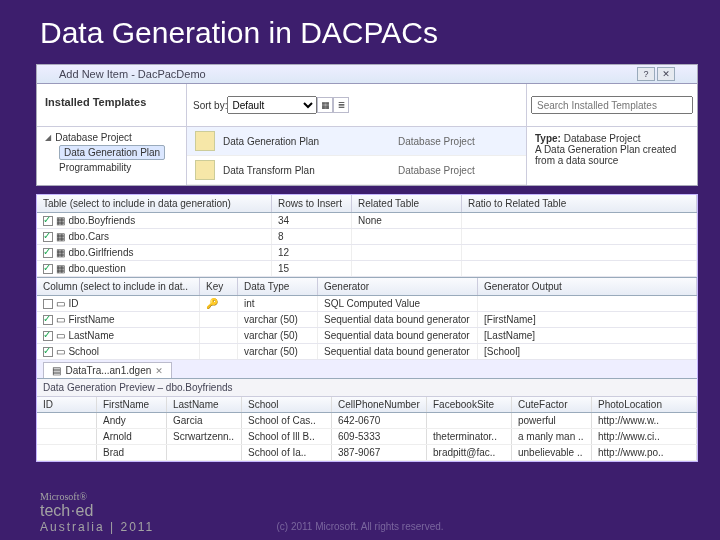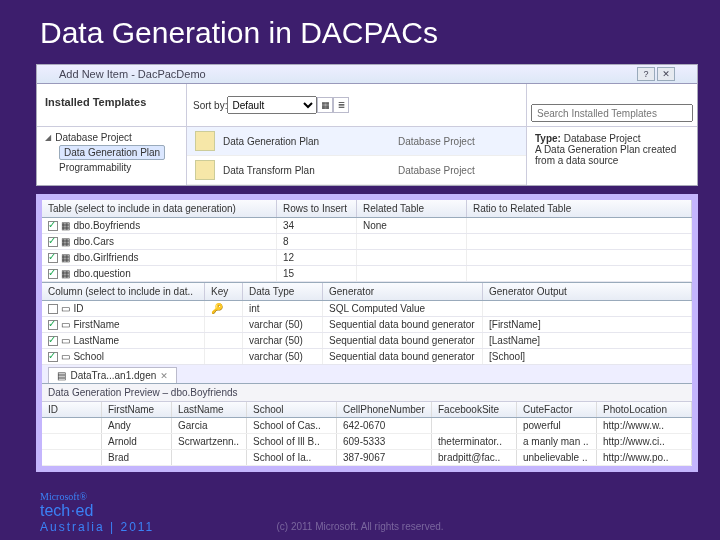--- a/index.html
+++ b/index.html
@@ -11,50 +11,50 @@
 .titlebar .caption-btn{width:18px;height:14px;background:#e6eaf0;border:1px solid #9ab;margin-left:2px;font-size:9px;line-height:12px;text-align:center;color:#445}
 .templates-row{display:flex;border-bottom:1px solid #ccd}
 .installed{width:150px;padding:12px 8px;border-right:1px solid #ccd}
 .installed-hd{font-weight:700;font-size:11px;margin-bottom:6px}
 .tree-line{display:flex;align-items:center;gap:4px;font-size:10px;padding:1px 0}
 .tree-caret{font-size:8px;color:#666}
 .sel{background:#dbe7ff;border:1px solid #9ab;padding:1px 4px;border-radius:2px}
 .sortbar{flex:1;display:flex;align-items:center;gap:0;padding:4px 6px;border-right:1px solid #ccd}
 .sortbar select{font-size:10px;height:18px;width:90px}
 .view-btn{width:16px;height:16px;border:1px solid #bbc;display:flex;align-items:center;justify-content:center;font-size:9px}
-.search-area{width:170px;padding:4px;display:flex;align-items:flex-end}
+.search-area{width:170px;padding:4px;display:flex;align-items:center}
 .search-area input{width:100%;height:18px;font-size:10px;padding:0 18px 0 4px}
 .template-body{display:flex}
 .template-sidebar{width:150px;border-right:1px solid #ccd;padding:4px 8px}
 .template-list{flex:1;border-right:1px solid #ccd}
 .template-item{display:flex;align-items:center;padding:4px 8px;border-bottom:1px solid #eee}
 .template-item.sel-item{background:#eef3ff}
 .template-icon{width:20px;height:20px;background:#f6e7a8;border:1px solid #cc9;margin-right:8px}
 .template-name{flex:1}
 .template-cat{color:#666;width:120px;font-size:10px}
 .template-desc{width:170px;padding:6px 8px;font-size:10px;color:#333}
-.grid-panel{background:#fff;margin:0 22px 0 36px;border:6px solid #c4b5fd;font-size:10px;color:#333}
+.grid-panel{background:#fff;margin:0 22px 0 36px;border:1px solid #c4b5fd;font-size:10px;color:#333}
 .grid-hd{display:flex;background:linear-gradient(#fafbfe,#e7ecf5);border-bottom:1px solid #9ab}
 .grid-hd>div{padding:3px 6px;border-right:1px solid #ccd}
 .grid-row{display:flex;border-bottom:1px solid #e6e6ee}
 .grid-row>div{padding:2px 6px;border-right:1px solid #eee;display:flex;align-items:center;gap:3px}
 .cb{width:10px;height:10px;border:1px solid #888;display:inline-block;background:#fff;position:relative}
 .cb.on::after{content:"✓";position:absolute;top:-3px;left:-1px;font-size:10px;color:#2a5}
 .c1{width:235px}.c2{width:80px}.c3{width:110px}.c4{flex:1}
 .d1{width:163px}.d2{width:38px}.d3{width:80px}.d4{width:160px}.d5{flex:1}
 .key-icon{color:#d9a400;font-size:10px}
 .tab-strip{display:flex;background:#eef;border-bottom:1px solid #9ab;padding:2px 6px 0;gap:4px}
 .tab{background:#fff;border:1px solid #bbc;border-bottom:none;padding:2px 8px;font-size:10px;display:flex;gap:4px;align-items:center}
 .tab .x{color:#888;font-size:9px}
 .preview-hd{background:#f4f4f8;padding:3px 6px;border-bottom:1px solid #ccd;font-size:10px;color:#445}
 .prev-hd{display:flex;background:linear-gradient(#fafbfe,#e7ecf5);border-bottom:1px solid #9ab}
 .prev-hd>div,.prev-row>div{padding:2px 6px;border-right:1px solid #ddd}
 .prev-row{display:flex;border-bottom:1px solid #eee}
 .p1{width:60px}.p2{width:70px}.p3{width:75px}.p4{width:90px}.p5{width:95px}.p6{width:85px}.p7{width:80px}.p8{flex:1}
-.footer{position:absolute;bottom:6px;left:40px;display:flex;align-items:center;gap:6px;color:#3b82f6}
+.footer{position:absolute;bottom:6px;left:40px;display:flex;align-items:center;gap:6px;color:#a3a3a3}
 .ms-logo{font-family:"Segoe UI";font-size:10px}
 .teched{font-size:16px;font-weight:300}
 .aus{font-size:12px;letter-spacing:2px}
 .copyright{position:absolute;bottom:8px;left:0;right:0;text-align:center;font-size:10px;color:#7a669e}
 </style>
 </head>
 <body>
 
 <div class="slide-title">Data Generation in DACPACs</div>
 

